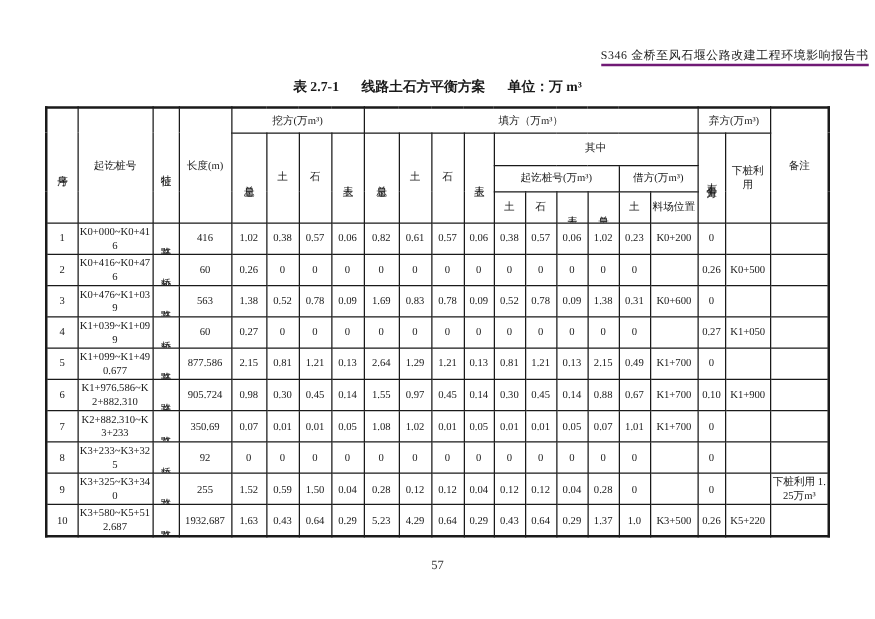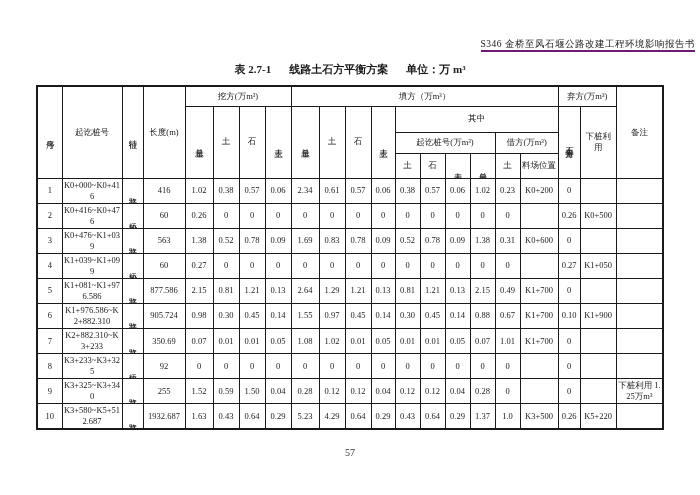--- a/index.html
+++ b/index.html
@@ -131,21 +131,21 @@
     <tbody>
         <tr>
           <td>1</td>
           <td>K0+000~K0+416</td>
           <td><span class="vt">路基</span></td>
           <td>416</td>
           <td>1.02</td>
           <td>0.38</td>
           <td>0.57</td>
           <td>0.06</td>
-          <td>2.34</td>
+          <td>0.82</td>
           <td>0.61</td>
           <td>0.57</td>
           <td>0.06</td>
           <td>0.38</td>
           <td>0.57</td>
           <td>0.06</td>
           <td>1.02</td>
           <td>0.23</td>
           <td>K0+200</td>
           <td>0</td>
@@ -216,21 +216,21 @@
           <td>0</td>
           <td>0</td>
           <td>0</td>
           <td></td>
           <td>0.27</td>
           <td>K1+050</td>
           <td></td>
         </tr>
         <tr>
           <td>5</td>
-          <td>K1+081~K1+976.586</td>
+          <td>K1+099~K1+490.677</td>
           <td><span class="vt">路基</span></td>
           <td>877.586</td>
           <td>2.15</td>
           <td>0.81</td>
           <td>1.21</td>
           <td>0.13</td>
           <td>2.64</td>
           <td>1.29</td>
           <td>1.21</td>
           <td>0.13</td>

